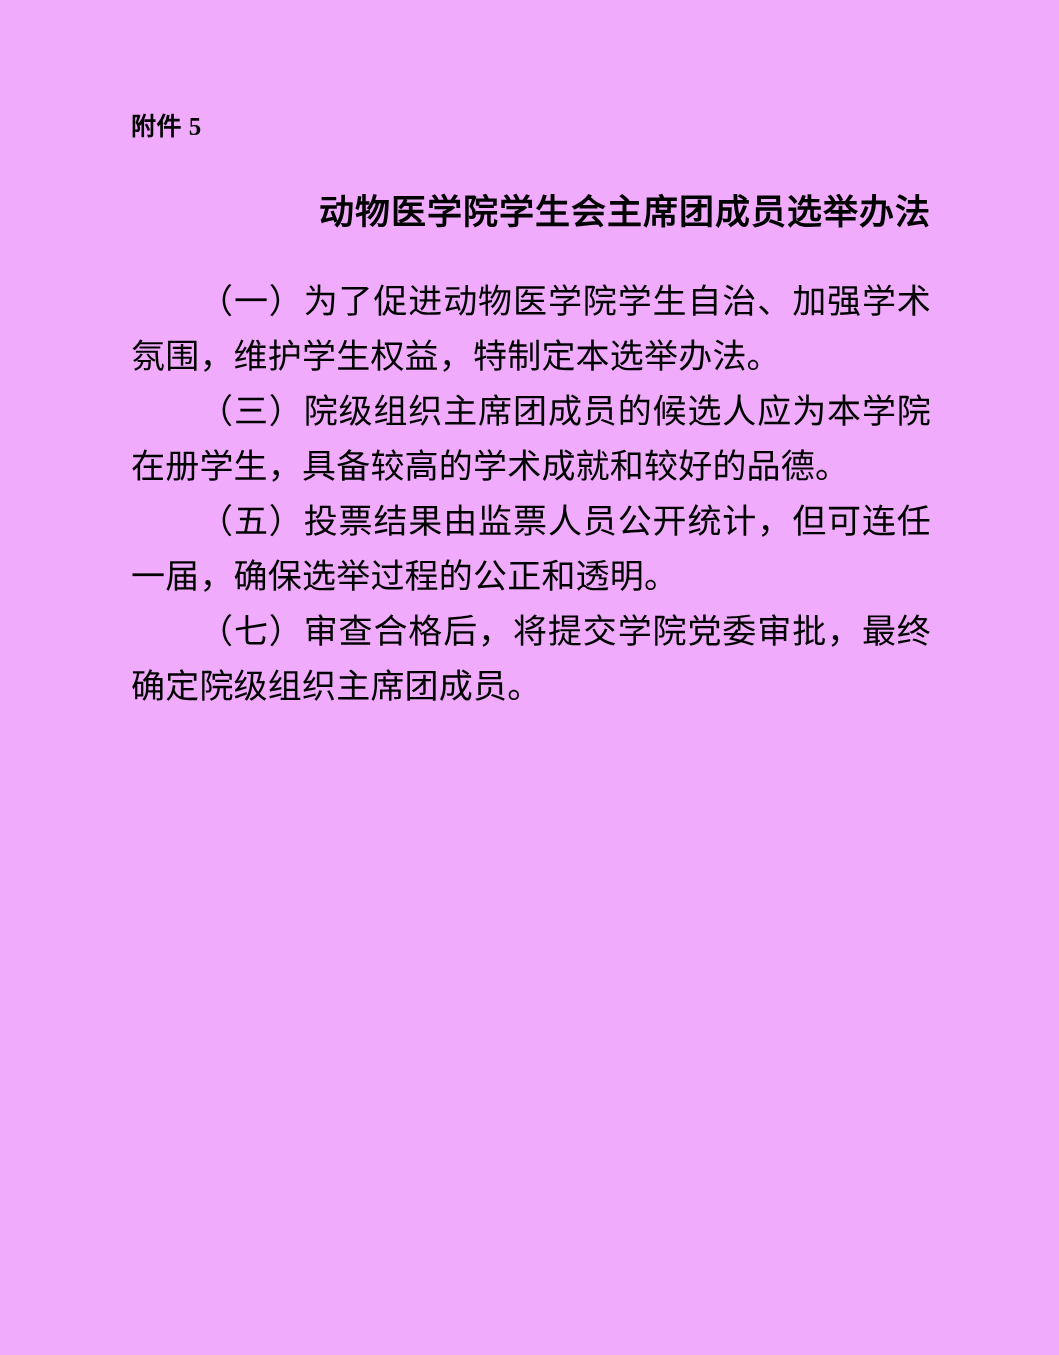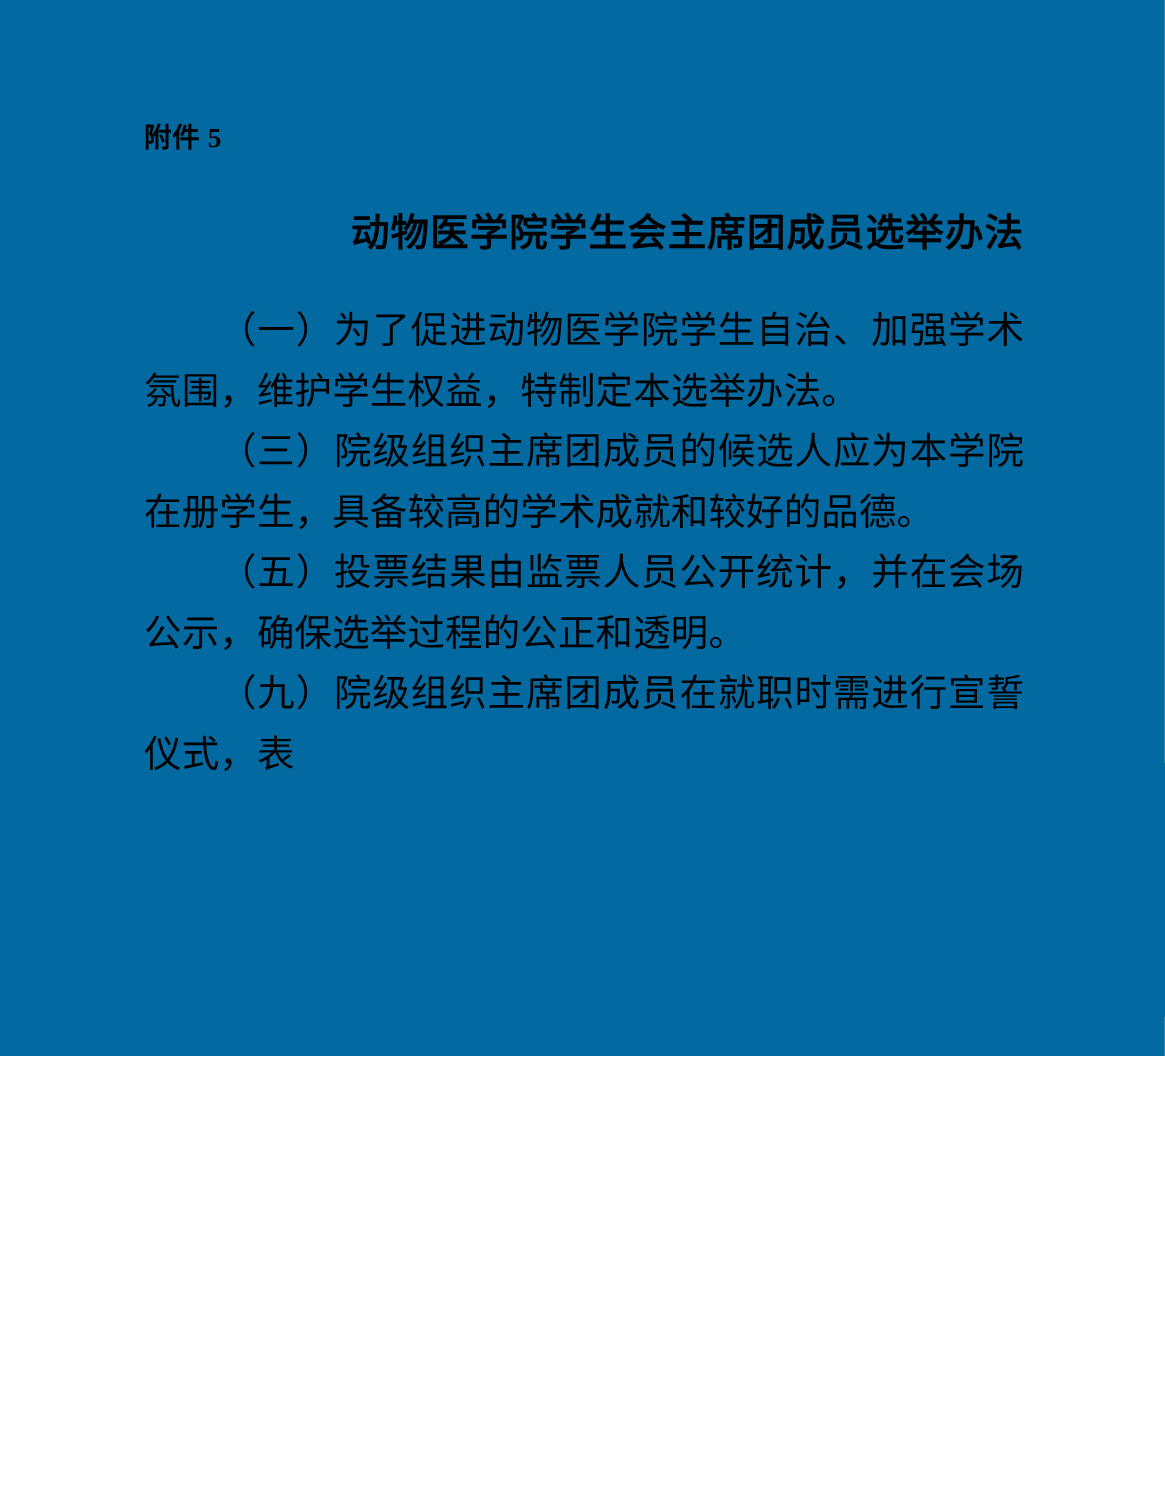--- a/index.html
+++ b/index.html
@@ -10,22 +10,22 @@
   body {
     width: 1059px;
     height: 1355px;
     font-family: "Liberation Serif", "DejaVu Serif", serif;
     color: #000000;
     overflow: hidden;
   }
   .page {
     position: relative;
     width: 1059px;
-    height: 960px;
-    background: #0369a1;
+    height: 1355px;
+    background: #f0abfc;
     box-sizing: border-box;
     padding: 0;
   }
   .content {
     position: absolute;
     left: 131px;
     top: 0;
     width: 800px;
   }
   .attachment-label {
@@ -67,18 +67,18 @@
 <div class="page">
   <div class="content">
 
     <div class="attachment-label">附件 5</div>
 
     <h1 class="doc-title">动物医学院学生会主席团成员选举办法</h1>
 
     <div class="body-text">
       <p class="para">（一）为了促进动物医学院学生自治、加强学术氛围，维护学生权益，特制定本选举办法。</p>
       <p class="para">（三）院级组织主席团成员的候选人应为本学院在册学生，具备较高的学术成就和较好的品德。</p>
-      <p class="para">（五）投票结果由监票人员公开统计，并在会场公示，确保选举过程的公正和透明。</p>
-      <p class="para">（九）院级组织主席团成员在就职时需进行宣誓仪式，表</p>
+      <p class="para">（五）投票结果由监票人员公开统计，但可连任一届，确保选举过程的公正和透明。</p>
+      <p class="para">（七）审查合格后，将提交学院党委审批，最终确定院级组织主席团成员。</p>
     </div>
 
   </div>
 </div>
 
 </body></html>

